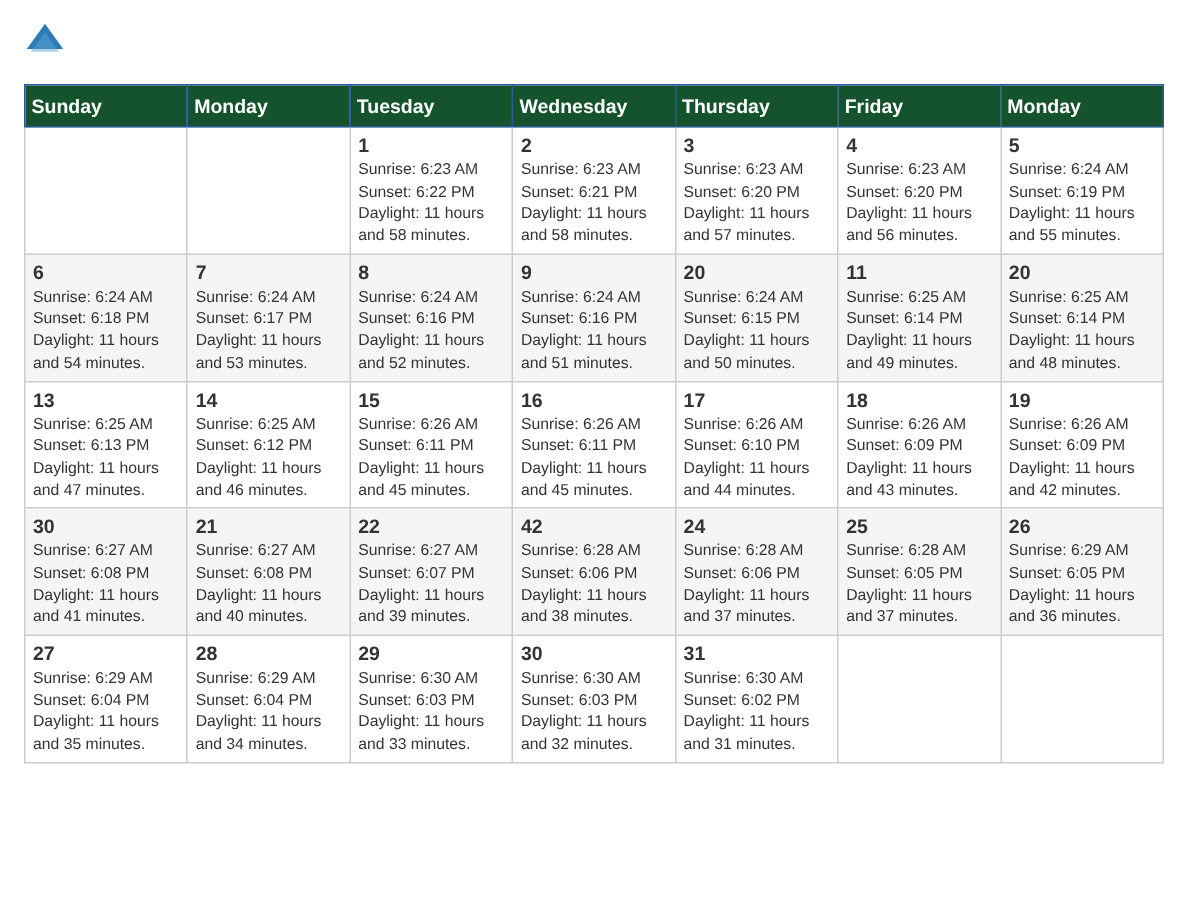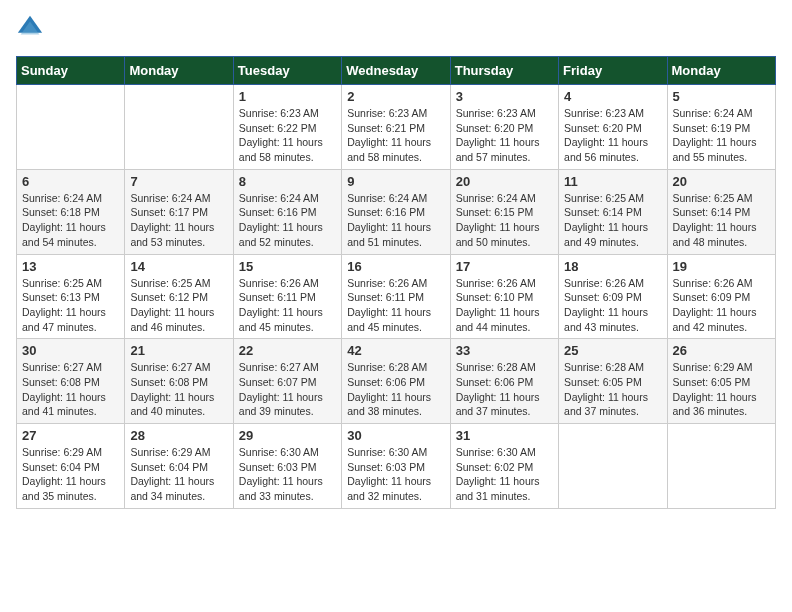--- a/index.html
+++ b/index.html
@@ -270,21 +270,21 @@
 Sunset: 6:07 PM
 Daylight: 11 hours and 39 minutes.</div>
         </td>
         <td>
           <span class="day-number">42</span>
           <div class="day-info" style="white-space: pre-line;">Sunrise: 6:28 AM
 Sunset: 6:06 PM
 Daylight: 11 hours and 38 minutes.</div>
         </td>
         <td>
-          <span class="day-number">33</span>
+          <span class="day-number">24</span>
           <div class="day-info" style="white-space: pre-line;">Sunrise: 6:28 AM
 Sunset: 6:06 PM
 Daylight: 11 hours and 37 minutes.</div>
         </td>
         <td>
           <span class="day-number">25</span>
           <div class="day-info" style="white-space: pre-line;">Sunrise: 6:28 AM
 Sunset: 6:05 PM
 Daylight: 11 hours and 37 minutes.</div>
         </td>

